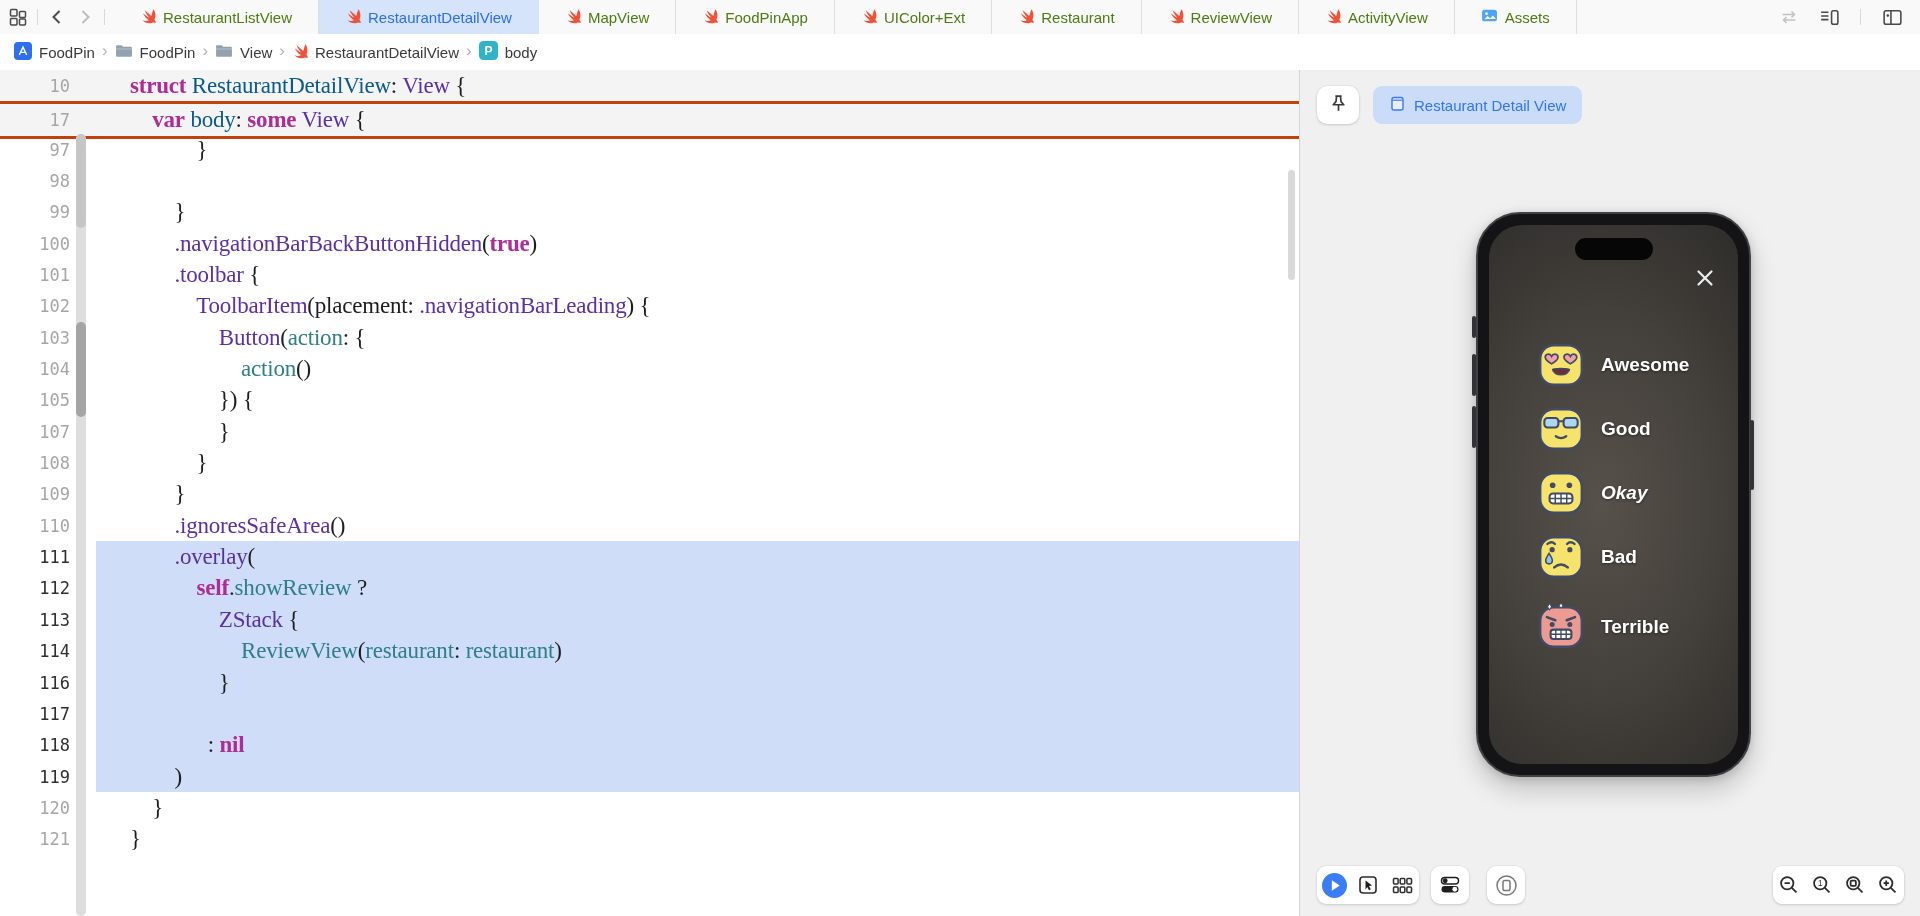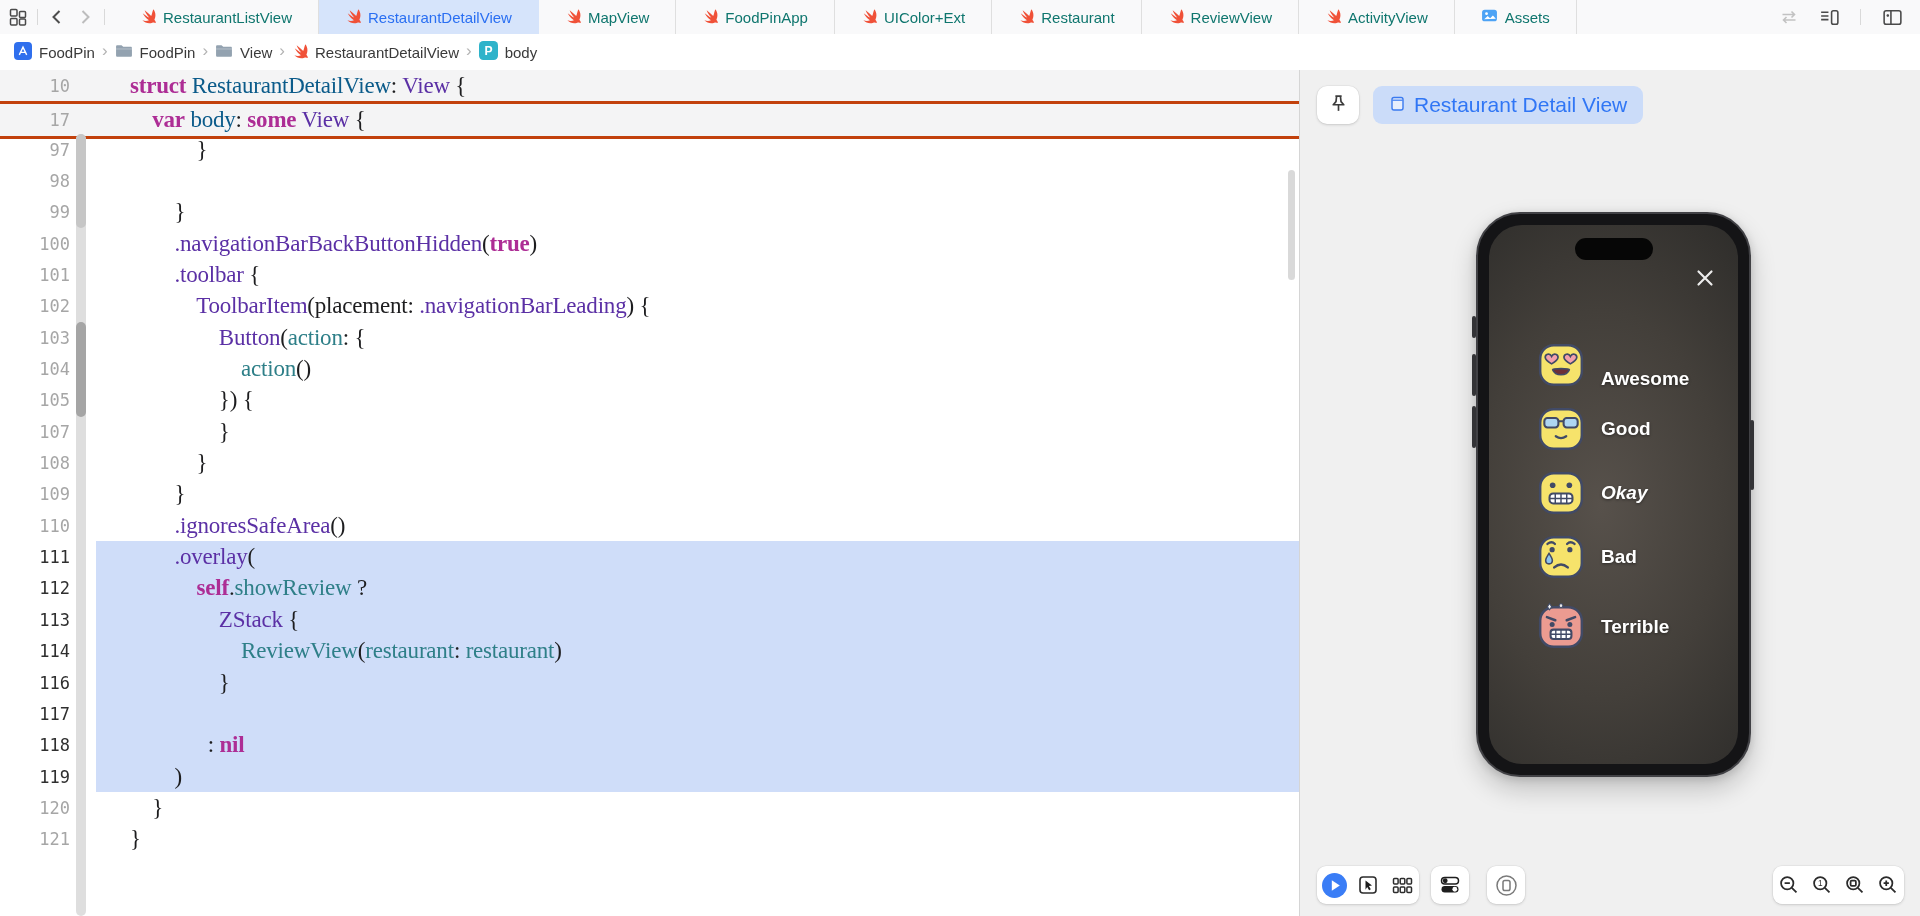--- a/index.html
+++ b/index.html
@@ -7,21 +7,21 @@
        font-family:"Liberation Sans",sans-serif;-webkit-font-smoothing:antialiased}
 
   
   .tabbar{position:absolute;top:0;left:0;right:0;height:34px;background:#f9f9fa;
           border-bottom:1px solid #e2e2e2;display:flex;align-items:stretch}
   .tabnav{display:flex;align-items:center;padding:0 4px}
   .nbtn{width:28px;height:26px;display:flex;align-items:center;justify-content:center;border-radius:5px}
   .vsep{width:1px;height:16px;background:#d9d9d9;margin:0 5px;align-self:center}
   .tabs{display:flex;align-items:stretch}
   .tab{display:flex;align-items:center;justify-content:center;gap:7px;padding:0 26px;
-       font-size:15px;color:#0f766e;border-right:1px solid #dfdfdf;white-space:nowrap;cursor:default}
+       font-size:15px;color:#4d7c0f;border-right:1px solid #dfdfdf;white-space:nowrap;cursor:default}
   .tab.active{background:var(--tab-active-bg,#d6e4fb);color:var(--accent,#2a6ff2);border-right-color:transparent}
   .tabspace{flex:1}
   .tabright{display:flex;align-items:center;gap:12px;padding:0 14px}
 
   
   .jumpbar{position:absolute;top:34px;left:0;right:0;height:36px;background:#fff;
            border-bottom:1px solid #dcdcdc;display:flex;align-items:center;padding:0 14px;
            font-size:15px;color:#3a3a3a}
   .crumb{display:flex;align-items:center;gap:7px}
   .crumbsep{color:#b3b3b3;font-size:17px;margin:0 7px;transform:translateY(-1px)}
@@ -48,21 +48,21 @@
   .scrollbar{position:absolute;right:4px;top:100px;width:7px;height:110px;background:#d2d2d2;border-radius:4px;opacity:.85}
 
   
   .canvas{position:absolute;top:70px;left:1299px;right:0;bottom:0;background:var(--canvas-bg,#f0f0f0);
           border-left:1px solid #d5d5d5}
   .pinbtn{position:absolute;left:17px;top:16px;width:42px;height:38px;background:#fff;border-radius:10px;
           display:flex;align-items:center;justify-content:center;
           box-shadow:0 0 0 .5px rgba(0,0,0,.06),0 1px 3px rgba(0,0,0,.14)}
   .chip{position:absolute;left:73px;top:16px;height:38px;padding:0 16px;border-radius:9px;
         background:var(--chip-bg,#cbdcf9);color:var(--chip-text,#3076f5);display:flex;align-items:center;
-        gap:8px;font-size:21px}
+        gap:8px;font-size:15px}
   .phone{position:absolute;left:176px;top:142px;width:275px;height:565px;border-radius:44px;
          background:#141416;border:2px solid #414145;box-sizing:border-box;
          box-shadow:0 12px 26px rgba(0,0,0,.20),0 2px 8px rgba(0,0,0,.14)}
   .screen{position:absolute;inset:11px;border-radius:33px;overflow:hidden;
           background:radial-gradient(130% 95% at 45% 52%, #57514b 0%, #433f3a 38%, #2c2b29 72%, #232221 100%)}
   .island{position:absolute;left:50%;top:13px;transform:translateX(-50%);width:78px;height:22px;
           border-radius:12px;background:#060606}
   .closebtn{position:absolute;right:18px;top:40px;width:30px;height:30px;display:flex;align-items:center;justify-content:center}
   .ratingrow{position:absolute;left:48px;display:flex;align-items:center;gap:16px;height:50px}
   .ratingrow .face{width:48px;height:50px;flex:none}
@@ -353,21 +353,21 @@
 
     <div class="phone">
       <div class="screen">
         <div class="island"></div>
         <div class="closebtn">
           <span><svg width="26" height="26" viewBox="0 0 24 24" fill="none" stroke="#ededed" stroke-width="2" stroke-linecap="round">
                 <path d="M6 6l12 12M18 6L6 18"></path>
               </svg></span>
         </div>
         <div id="ratings">
-            <div class="ratingrow" style="top: 115px; align-items: flex-end;">
+            <div class="ratingrow" style="top: 115px;">
               <span class="face"><svg width="48" height="50" viewBox="0 0 46 48">
                   <rect x="3" y="5" width="40" height="38" rx="13" fill="#f6e36b" stroke="#414a66" stroke-width="2.4"></rect>
                   <g transform="translate(14,13) scale(.9)">
                     <path d="M0 3c2-4.2 7.2-2.2 6.8 1.4C6.5 7 3 9.2 0 11-3 9.2-6.5 7-6.8 4.4-7.2.8-2-1.2 0 3z" fill="#f2a0ac" stroke="#414a66" stroke-width="1.8"></path>
                   </g>
                   <g transform="translate(32,13) scale(.9)">
                     <path d="M0 3c2-4.2 7.2-2.2 6.8 1.4C6.5 7 3 9.2 0 11-3 9.2-6.5 7-6.8 4.4-7.2.8-2-1.2 0 3z" fill="#f2a0ac" stroke="#414a66" stroke-width="1.8"></path>
                   </g>
                   <path d="M15 28.5c2.5 6.5 13.5 6.5 16 0 0-1.4-16-1.4-16 0z" fill="#6d2f36" stroke="#414a66" stroke-width="1.6"></path>
                 </svg></span>

